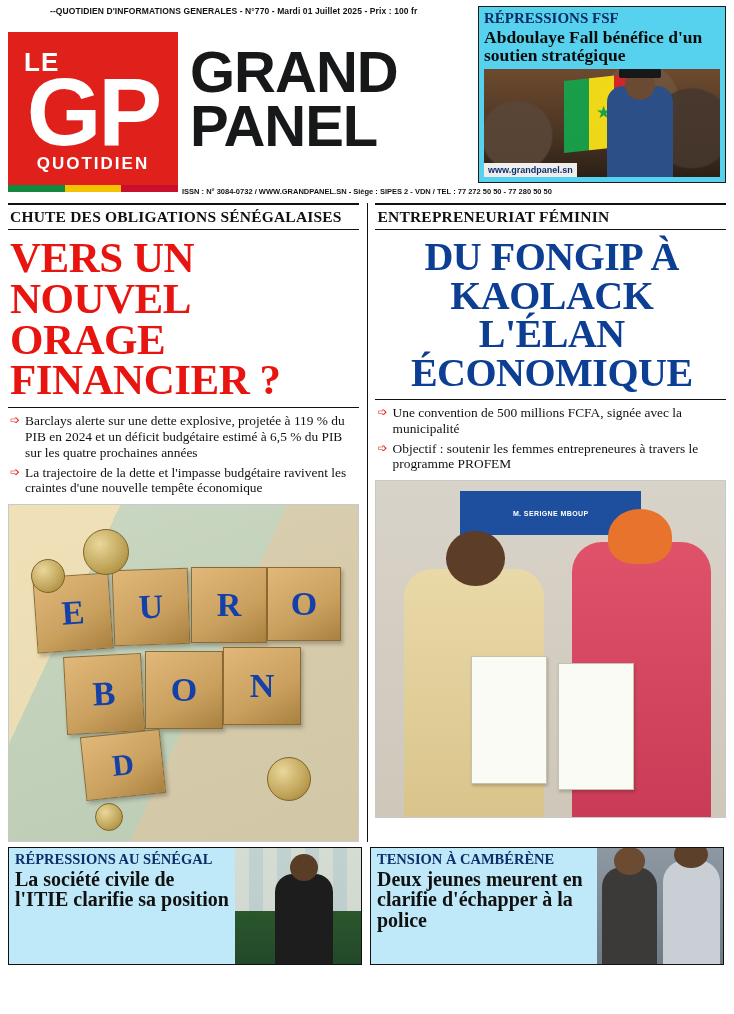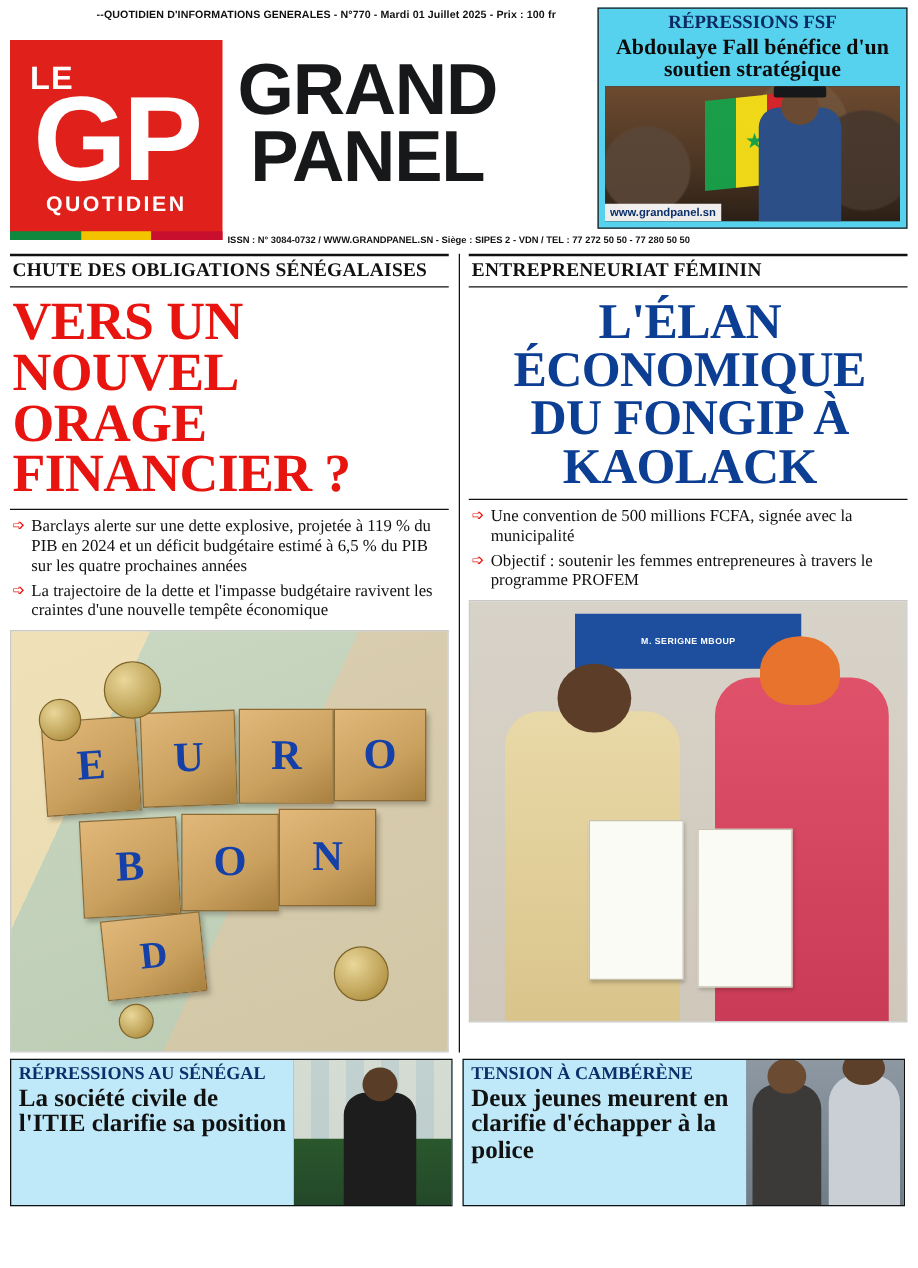--- a/index.html
+++ b/index.html
@@ -17,21 +17,20 @@
     position: relative;
     background: #ffffff;
     padding: 6px 8px 0 8px;
   }
 
   
   .masthead {
     display: flex;
     align-items: flex-start;
     gap: 6px;
-    text-align: center;
   }
   .masthead-left { width: 468px; }
   .strap {
     font-family: "Liberation Sans", sans-serif;
     font-size: 8.5px;
     font-weight: bold;
     color: #111;
     letter-spacing: .1px;
     padding-left: 42px;
     margin-bottom: 3px;
@@ -481,22 +480,22 @@
         <div class="coin" style="left:86px; top:298px; width:28px; height:28px;"></div>
       </div>
     </div>
 
     <div class="col-sep"></div>
 
     <div class="col-right">
       <div class="rule-top"></div>
       <div class="section-kicker">ENTREPRENEURIAT FÉMININ</div>
       <div class="headline-blue hl-rule">
+        <div>DU FONGIP À KAOLACK</div>
         <div>L'ÉLAN ÉCONOMIQUE</div>
-        <div>DU FONGIP À KAOLACK</div>
       </div>
       <div class="bullets">
         <div class="bullet">
           <span class="mark">➩</span>
           <span>Une convention de 500 millions FCFA, signée avec la municipalité</span>
         </div>
         <div class="bullet">
           <span class="mark">➩</span>
           <span>Objectif : soutenir les femmes entrepreneures à travers le programme PROFEM</span>
         </div>

